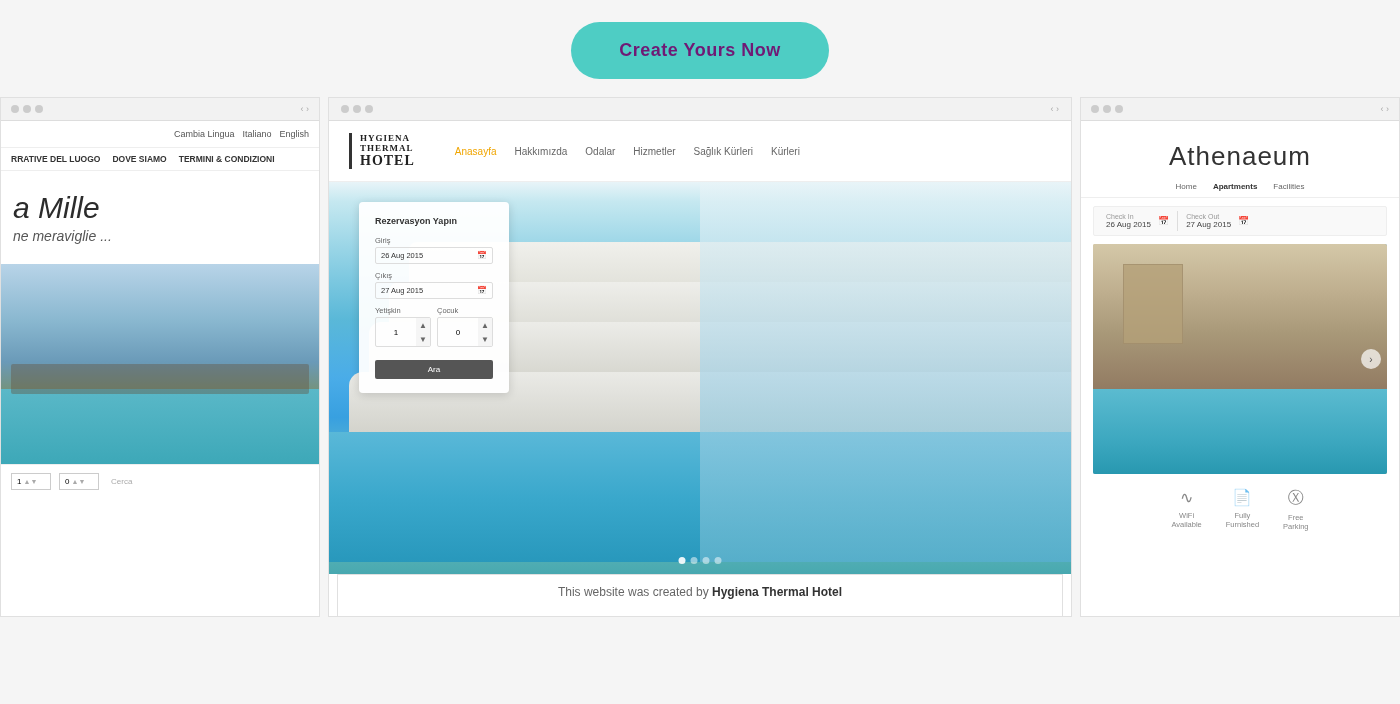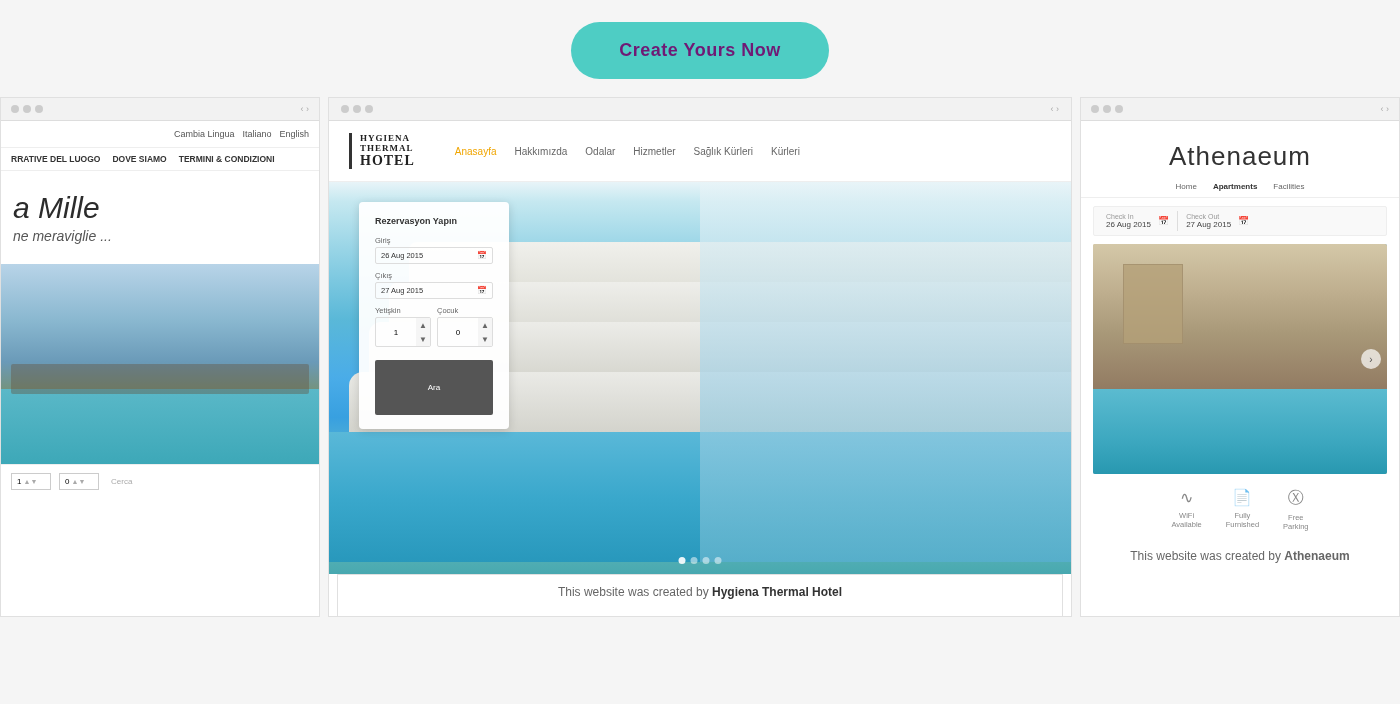--- a/index.html
+++ b/index.html
@@ -315,21 +315,21 @@
       color: #666;
       border: none;
       background: #f5f5f5;
       cursor: pointer;
     }
 
     .search-btn {
       background: #555;
       color: white;
       width: 100%;
-      padding: 23px;
+      padding: 5px;
       font-size: 8px;
       border: none;
       border-radius: 2px;
       text-align: center;
       cursor: pointer;
       margin-top: 6px;
     }
 
     .slider-dots {
       position: absolute;
@@ -684,19 +684,15 @@
       <div class="amenity-item">
         <div class="amenity-icon">📄</div>
         <div class="amenity-label">Fully<br>Furnished</div>
       </div>
       <div class="amenity-item">
         <div class="amenity-icon">Ⓧ</div>
         <div class="amenity-label">Free<br>Parking</div>
       </div>
     </div>
 
-    <div style="padding:4px 12px;font-size:12px;color:#666;text-align:center;">
-      <span>This website was created by</span>
-      <strong>Athenaeum</strong>
-    </div>
   </div>
 
 </div>
 
 </body></html>

